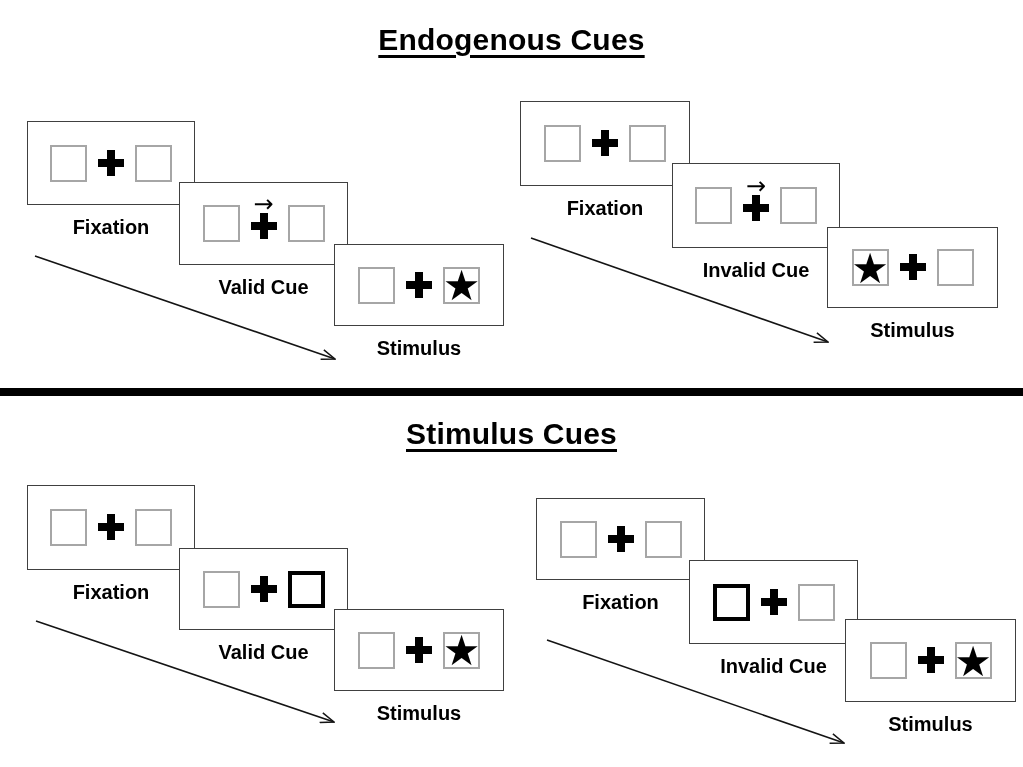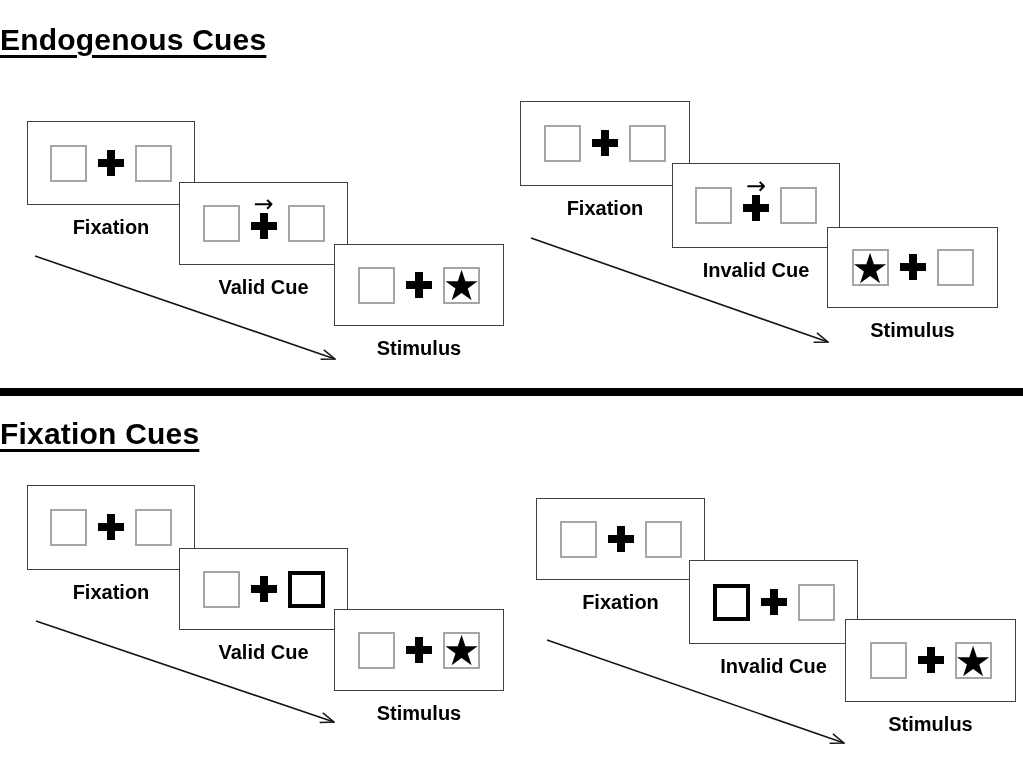--- a/index.html
+++ b/index.html
@@ -9,20 +9,21 @@
     height: 767px;
     background: #ffffff;
     overflow: hidden;
     font-family: "Liberation Sans", sans-serif;
     color: #000000;
   }
   .section-title {
     position: absolute;
     left: 0;
     width: 100%;
+    text-align: center;
     font-size: 30px;
     font-weight: bold;
     letter-spacing: 0.2px;
   }
   .section-title .u {
     text-decoration: underline;
     text-decoration-thickness: 3px;
     text-underline-offset: 5px;
   }
   #title-endogenous { top: 23px; }
@@ -122,21 +123,21 @@
 </style>
 </head>
 <body>
 
 <div class="stage">
 
   <div class="section-title" id="title-endogenous">
     <span class="u">Endogenous Cues</span>
   </div>
   <div class="section-title" id="title-exogenous">
-    <span class="u">Fixation Cues</span>
+    <span class="u">Stimulus Cues</span>
   </div>
 
   <div class="divider"></div>
 
   <div class="card" style="left:27px; top:121px; width:168px; height:84px;">
     <div class="box"></div>
     <div class="center-slot">
       <div class="plus"></div>
     </div>
     <div class="box"></div>

